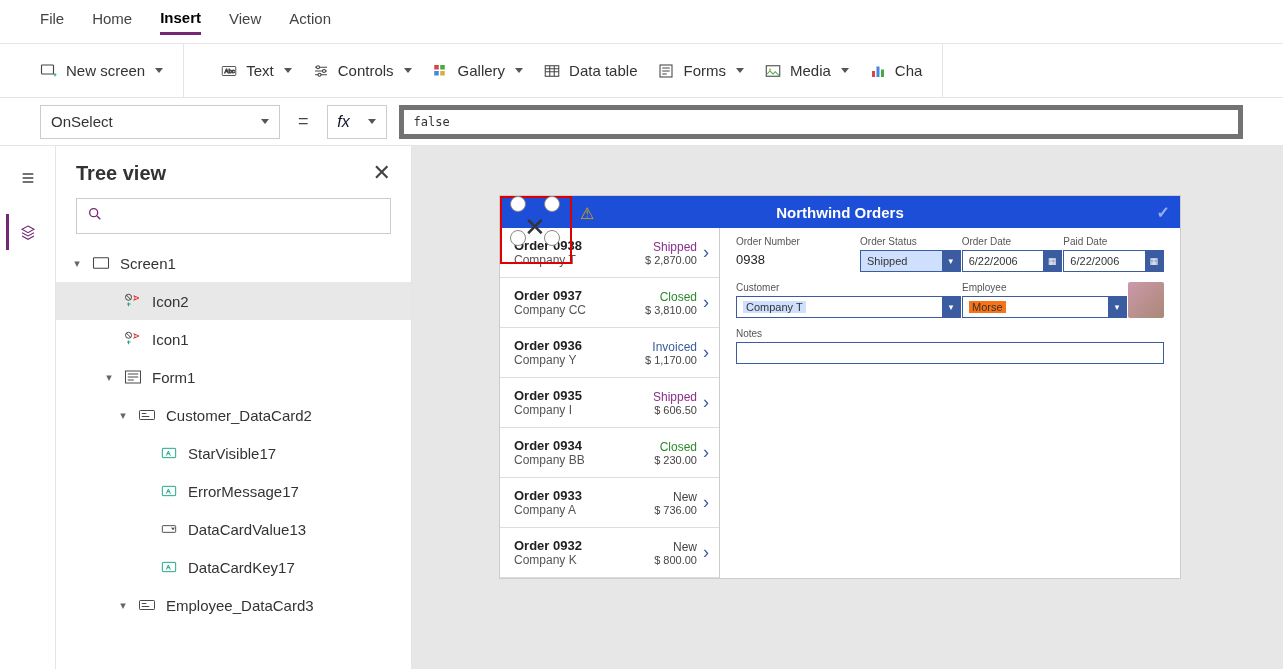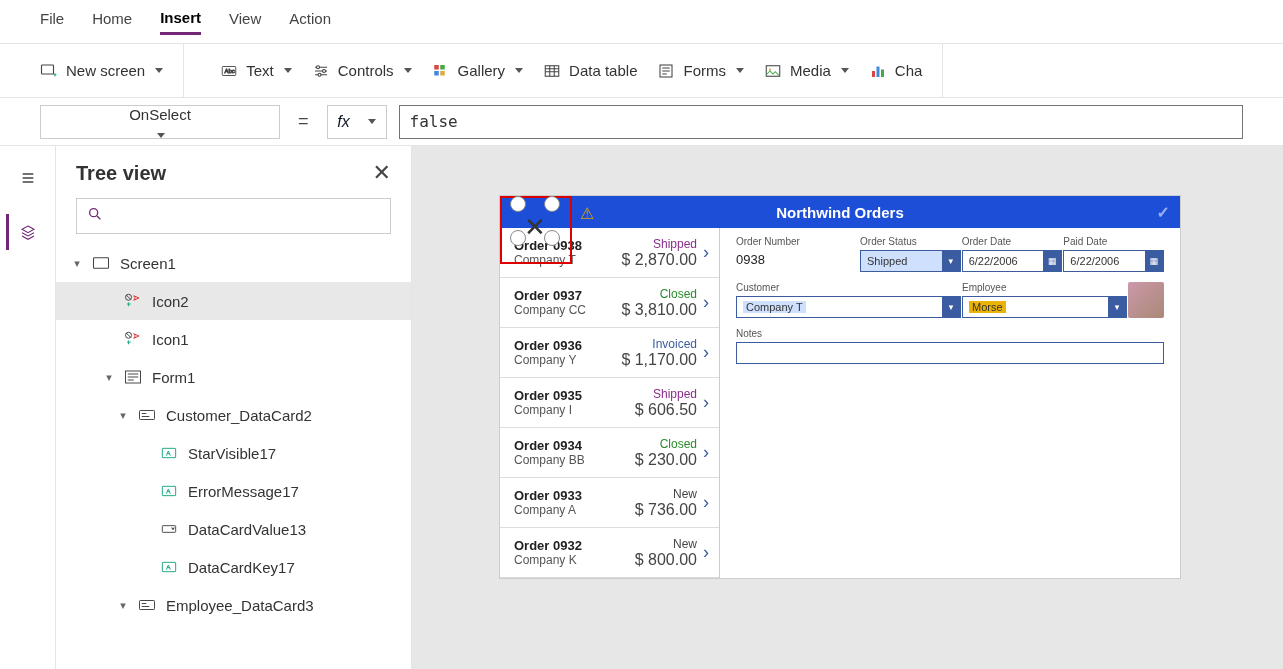--- a/index.html
+++ b/index.html
@@ -13,24 +13,24 @@
   
   .ribbon { display: flex; align-items: center; gap: 16px; padding: 0 40px; height: 54px; border-bottom: 1px solid #e5e5e5; }
   .ribbon .section { display: flex; align-items: center; gap: 20px; padding: 0 20px; height: 100%; border-right: 1px solid #e5e5e5; }
   .ribbon .section:first-child { padding-left: 0; }
   .rb-btn { display: inline-flex; align-items: center; gap: 8px; font-size: 15px; color: #333; cursor: pointer; white-space: nowrap; }
   .rb-btn svg { width: 18px; height: 18px; }
   .chev { display:inline-block; width:0; height:0; border-left:4px solid transparent; border-right:4px solid transparent; border-top:5px solid #555; margin-left:2px;}
 
   
   .formula-row { display: flex; align-items: center; height: 48px; padding: 0 40px; border-bottom: 1px solid #e5e5e5; gap: 12px; }
-  .property-dd { width: 240px; height: 34px; border: 1px solid #ccc; display: flex; align-items: center; justify-content: space-between; padding: 0 10px; font-size: 15px; color:#333;flex-direction:column; }
+  .property-dd { width: 240px; height: 34px; border: 1px solid #ccc; display: flex; align-items: center; justify-content: space-between; padding: 0 10px; font-size: 15px; color:#333; }
   .eq { font-size: 18px; color: #444; margin: 0 6px; }
   .fx-box { width: 60px; height: 34px; border: 1px solid #ccc; display:flex; align-items:center; justify-content:center; gap:16px; font-style:italic; color:#0f172a; }
-  .formula-input { flex: 1; height: 34px; border: 1px solid #737373; padding: 0 10px; font-size: 16px; color:#333; font-family: Consolas, monospace; }
+  .formula-input { flex: 1; height: 34px; border: 5px solid #737373; padding: 0 10px; font-size: 12px; color:#333; font-family: Consolas, monospace; }
 
   
   .body { display: flex; height: calc(669px - 44px - 54px - 48px); }
   .rail { width: 56px; border-right: 1px solid #e5e5e5; display:flex; flex-direction:column; align-items:center; padding-top:14px; gap:18px; }
   .rail .rail-btn { width:40px; height:36px; display:flex; align-items:center; justify-content:center; cursor:pointer; }
   .rail .rail-btn.active { border-left: 3px solid #742774; margin-left:-3px; }
 
   .tree-panel { width: 356px; border-right: 1px solid #e5e5e5; display:flex; flex-direction:column; position:relative; }
   .tree-header { display:flex; align-items:center; justify-content:space-between; padding: 14px 20px 8px; }
   .tree-header h2 { font-size: 20px; font-weight: 600; color:#333; }
@@ -60,21 +60,21 @@
   .app-bar { height:32px; background:#1d4ed8; color:#fff; display:flex; align-items:center; justify-content:center; font-size:15px; font-weight:600; }
   .app-bar .check { position:absolute; right:10px; top:7px; color:rgba(255,255,255,0.55); font-size:16px; }
   .app-body { display:flex; height:calc(100% - 32px); }
   .order-list { width:220px; border-right:1px solid #ccc; overflow:hidden; }
   .order-item { height:50px; border-bottom:1px solid #ddd; display:flex; align-items:center; padding:0 10px 0 14px; position:relative; }
   .order-item .ocol { flex:1; }
   .order-item .otitle { font-size:13px; font-weight:600; color:#222; }
   .order-item .ocompany { font-size:12px; color:#555; }
   .order-item .orcol { text-align:right; }
   .order-item .ostatus { font-size:12px; font-weight:500; }
-  .order-item .oamount { font-size:16px; color:#444; }
+  .order-item .oamount { font-size:11px; color:#444; }
   .order-item .chev-r { color:#3b5ca0; font-size:18px; margin-left:6px; }
   .status-Shipped { color:#8a2d8a; }
   .status-Closed { color:#2b8a2b; }
   .status-Invoiced { color:#3b5ca0; }
   .status-New { color:#444; }
 
   .order-form { flex:1; padding:8px 16px; font-size:11px; color:#333; }
   .fld-row { display:flex; gap:1px; margin-bottom:10px; }
   .fld { flex:1; display:flex; flex-direction:column; gap:3px; }
   .fld label { font-size:10px; color:#555; }
@@ -460,21 +460,21 @@
             <div class="fld" style="flex:1.5">
               <label>Customer</label>
               <div class="dd">
                   <span style="background:#cfe0ff;padding:0 3px;">Company T</span>
                   <span class="cap">▾</span>
                 </div>
             </div>
             <div class="fld" style="flex:1.1">
               <label>Employee</label>
               <div class="dd">
-                  <span style="background:#eab308;padding:0 3px;">Morse</span>
+                  <span style="background:#f97316;padding:0 3px;">Morse</span>
                   <span class="cap">▾</span>
                 </div>
             </div>
             <div style="flex:0 0 36px; align-self:flex-end;">
               <div class="avatar"></div>
             </div>
           </div>
           <div class="fld-row">
             <div class="fld" style="flex:1">
               <label>Notes</label>

